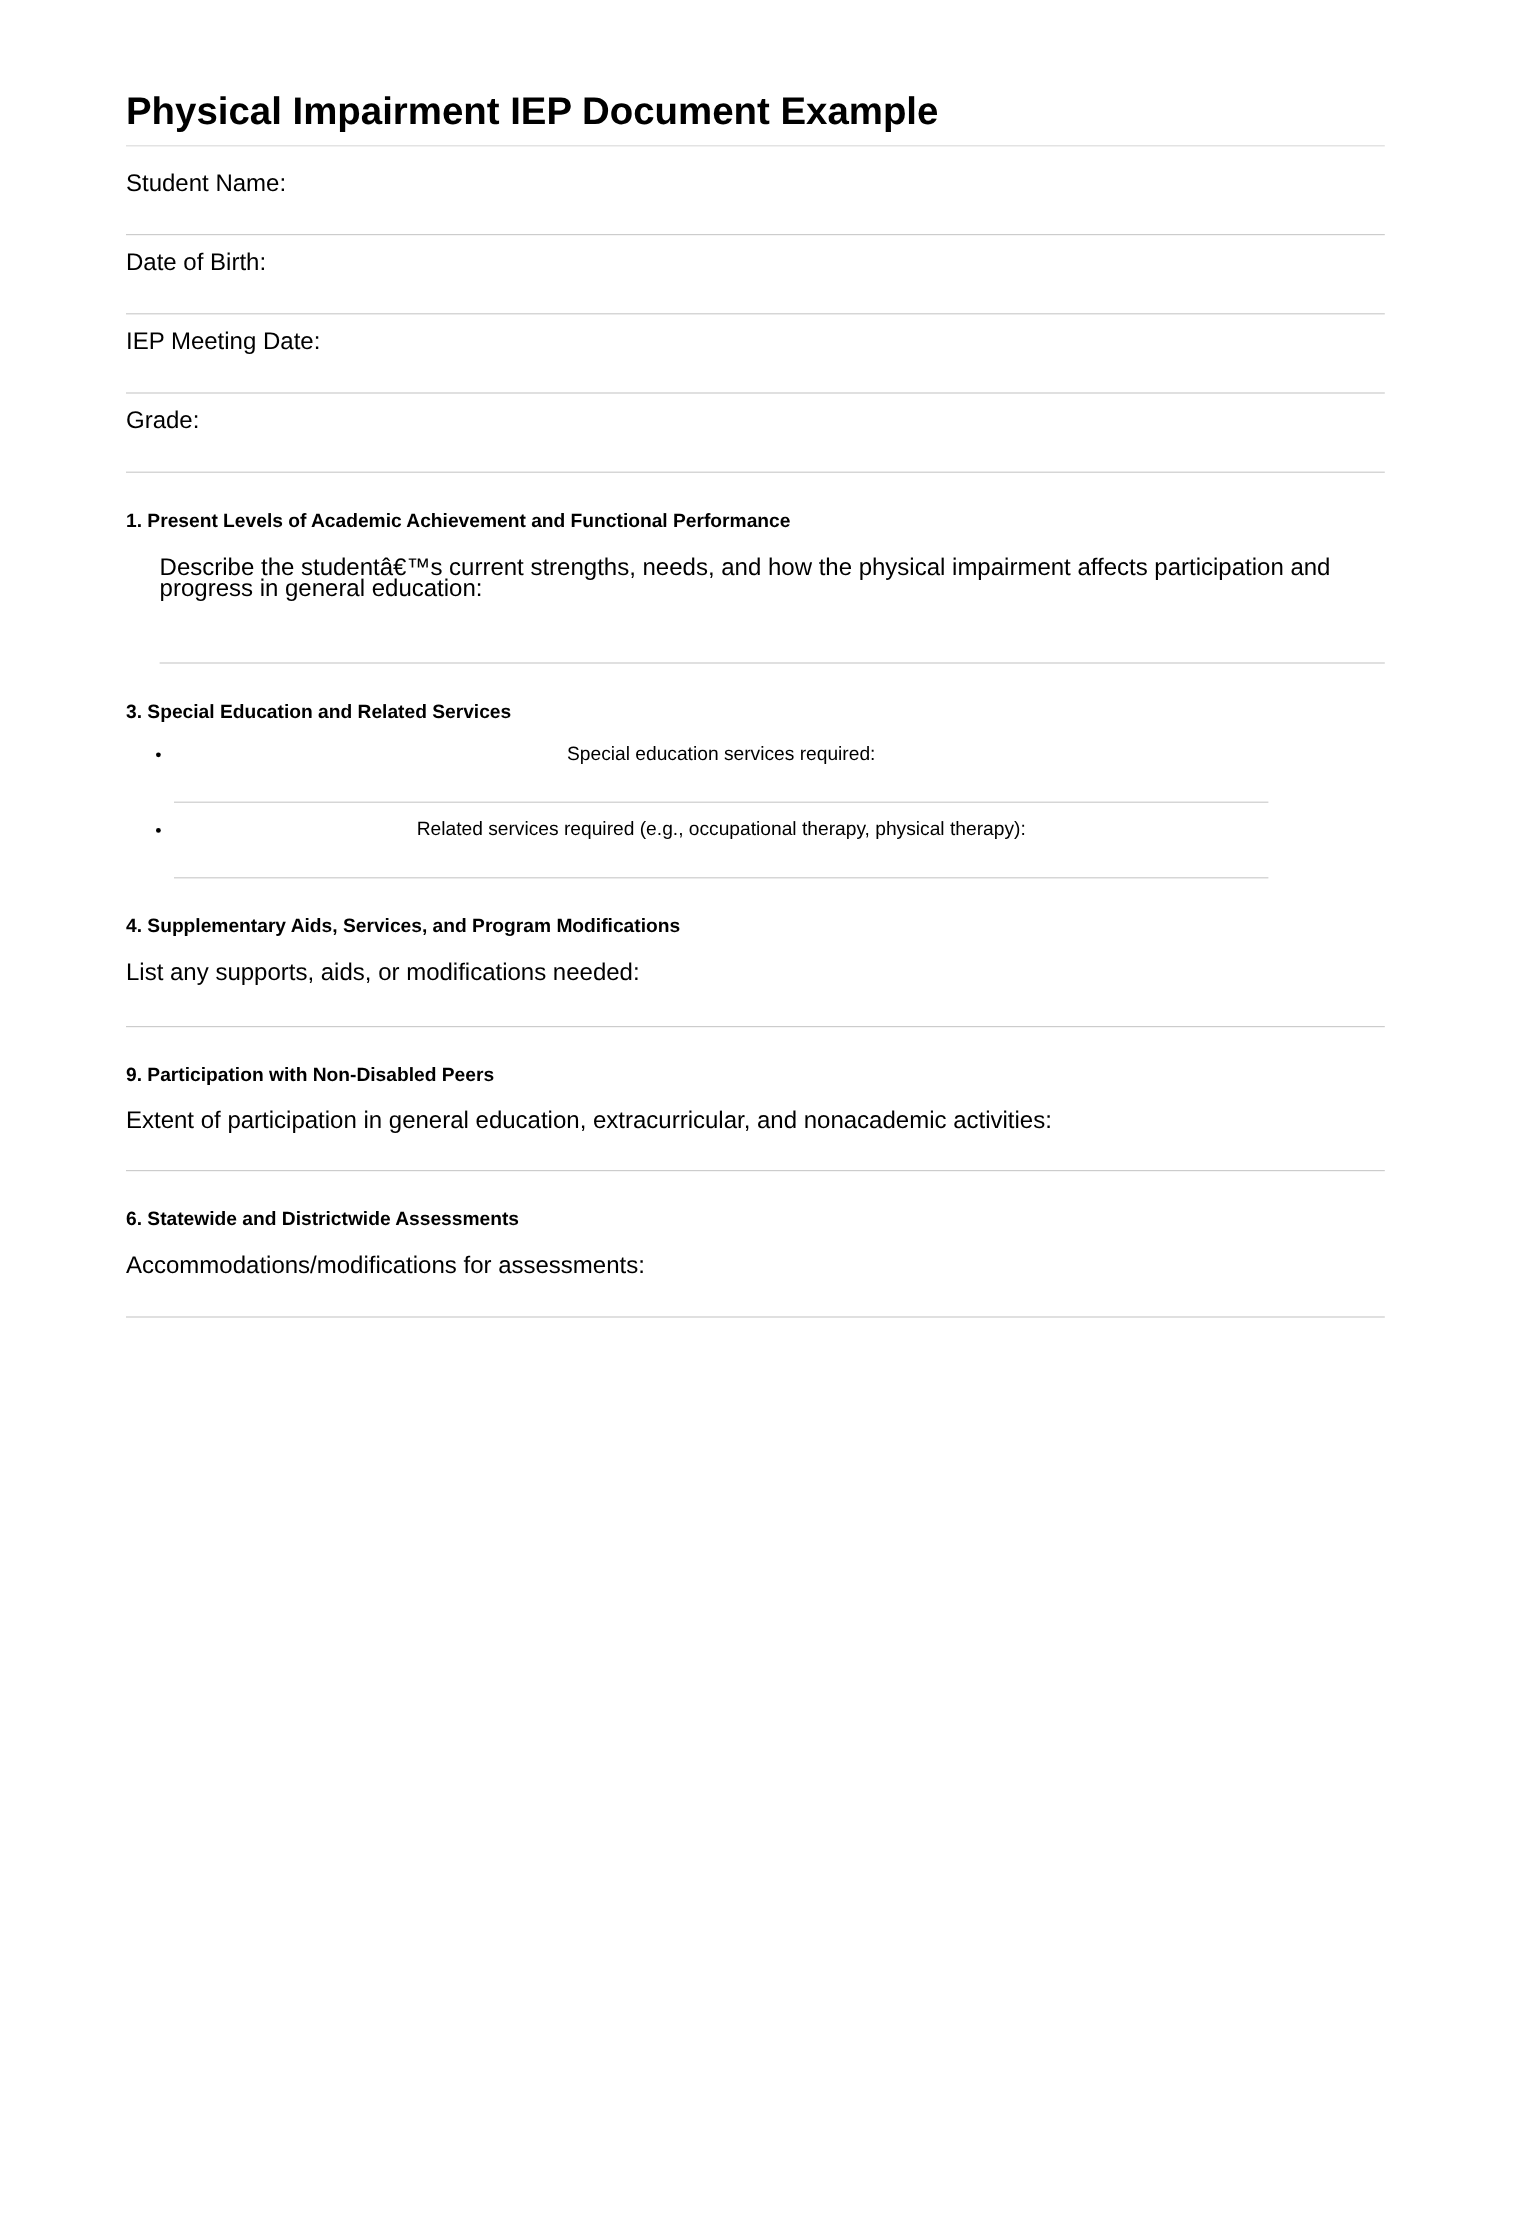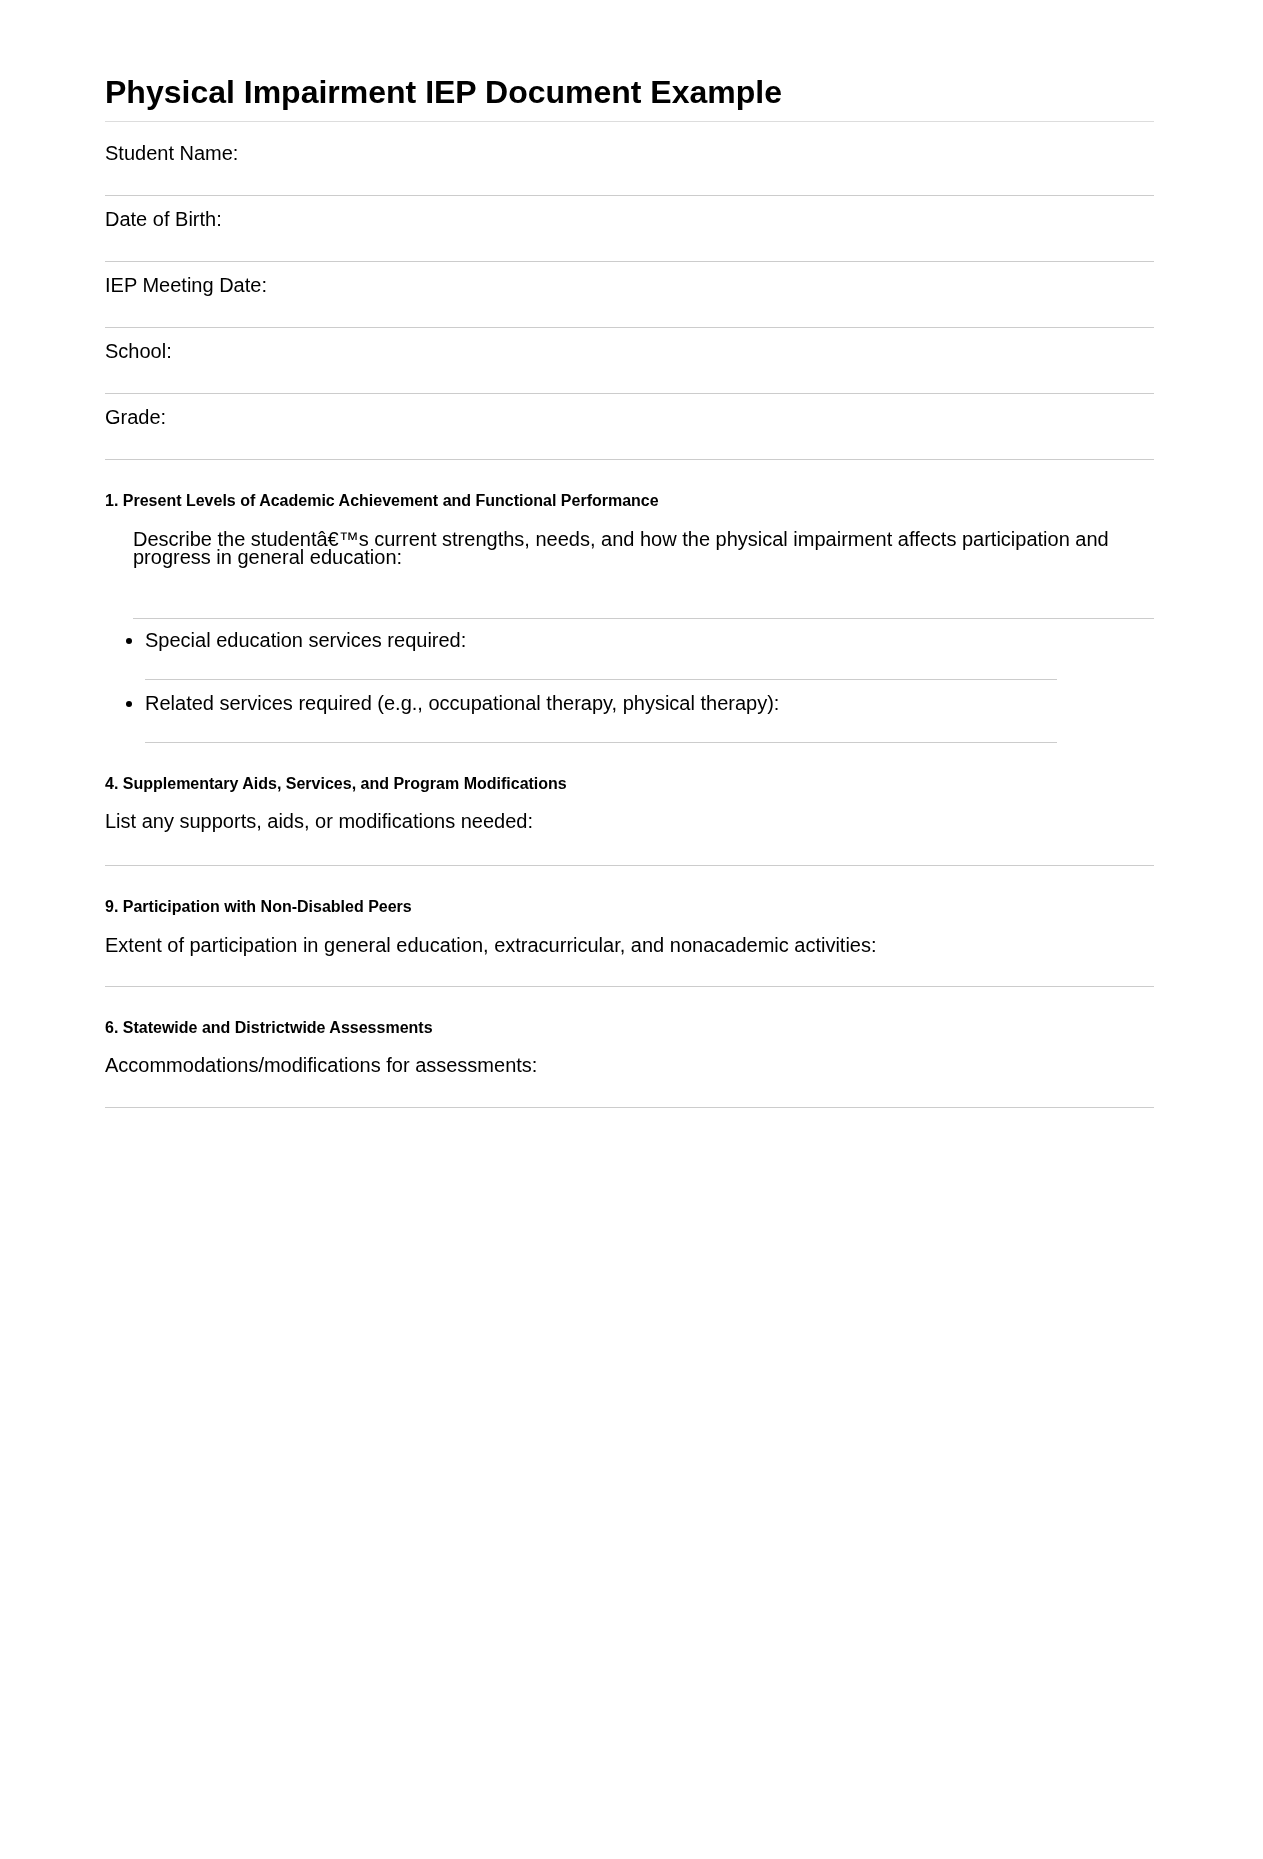--- a/index.html
+++ b/index.html
@@ -49,24 +49,25 @@
     font-weight: bold;
     margin: 30px 0 4px 0;
   }
   ul.service-list {
     margin: 0;
     padding: 0 0 0 40px;
     list-style: disc;
   }
   ul.service-list li {
     width: 912px;
-    font-size: 20px;
+    font-size: 16px;
     line-height: 18px;
     padding: 14px 0 30px 0;
     border-bottom: 1px solid #cccccc;
+    text-align: center;
   }
   ul.service-list li:first-child { padding-top: 12px; }
 </style>
 </head>
 <body>
 
 <div class="page-clip">
   <div class="doc">
 
     <h1 class="doc-title">Physical Impairment IEP Document Example</h1>
@@ -75,36 +76,34 @@
       <div class="field">
         <span>Student Name:</span>
       </div>
       <div class="field">
         <span>Date of Birth:</span>
       </div>
       <div class="field">
         <span>IEP Meeting Date:</span>
       </div>
       <div class="field">
-        <span>School:</span>
-      </div>
-      <div class="field">
         <span>Grade:</span>
       </div>
     </div>
 
     <section>
       <h3 class="section-heading">1. Present Levels of Academic Achievement and Functional Performance</h3>
       <div class="field tall">
         <span>Describe the studentâ€™s current strengths, needs, and how the physical impairment affects participation and progress in general education:</span>
       </div>
     </section>
 
 
     <section>
+      <h3 class="section-heading">3. Special Education and Related Services</h3>
       <ul class="service-list">
         <li>
           <span>Special education services required:</span>
         </li>
         <li>
           <span>Related services required (e.g., occupational therapy, physical therapy):</span>
         </li>
       </ul>
     </section>
 

